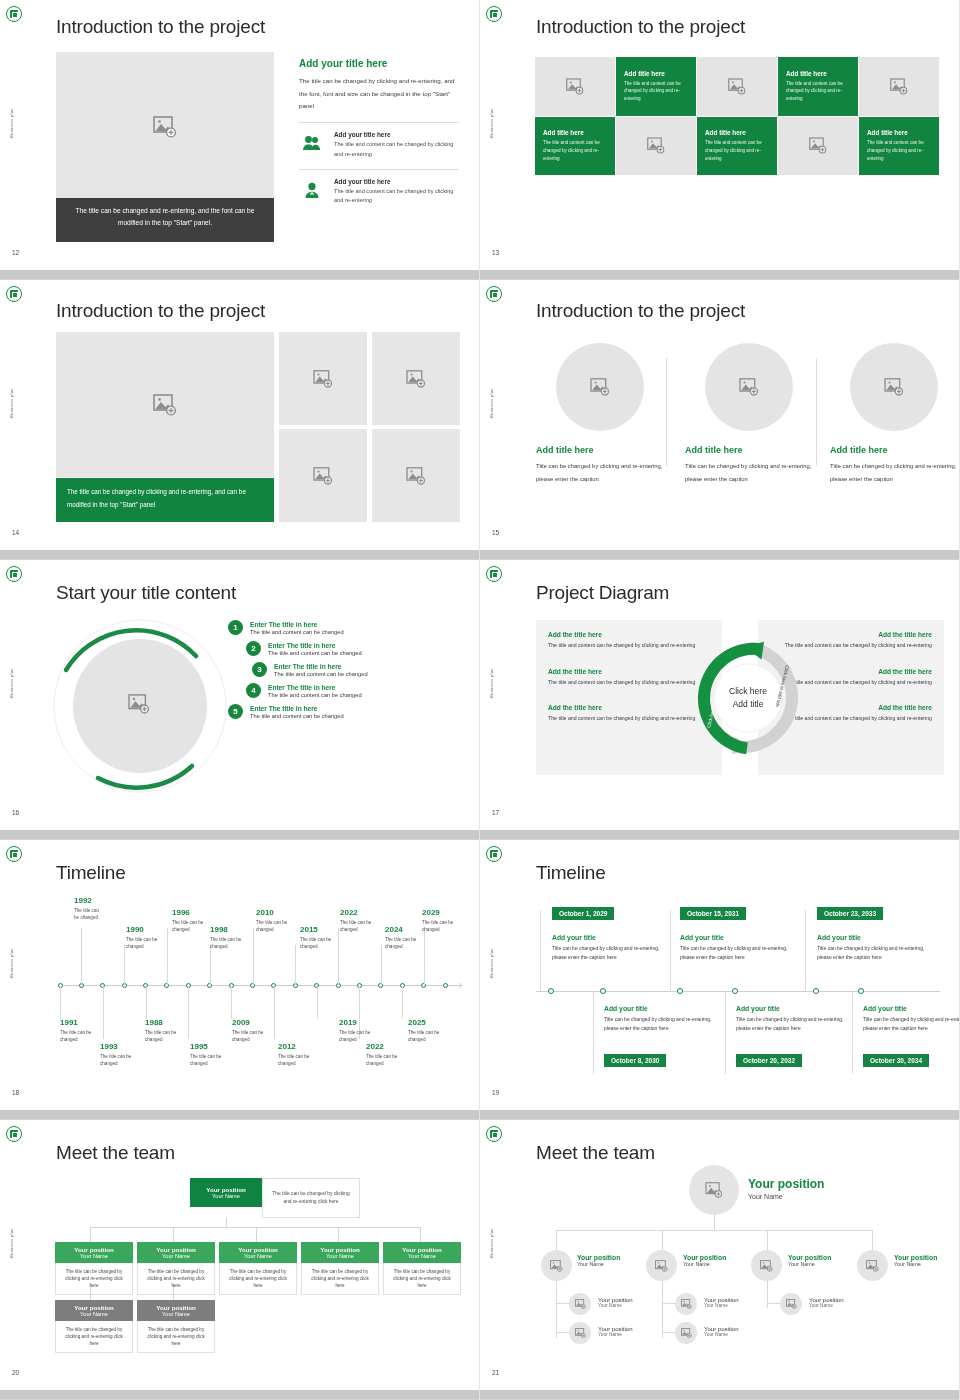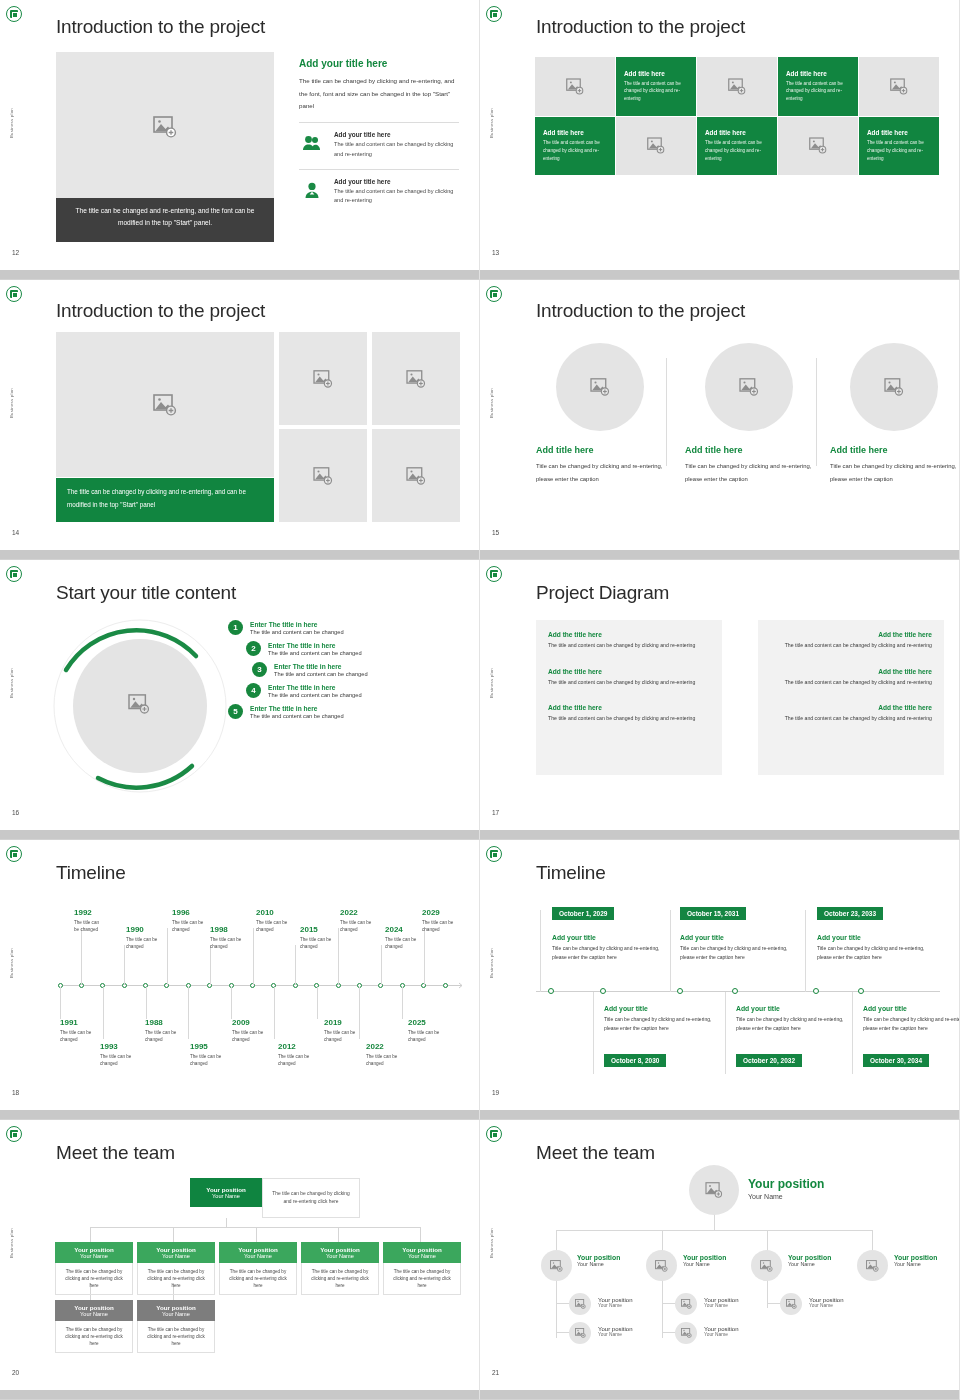--- a/index.html
+++ b/index.html
@@ -528,20 +528,36 @@
         <div class="s17-blk" style="padding-top:17px">
             <div class="s17-h">Add the title here</div>
             <div class="s17-p">The title and content can be changed by clicking and re-entering</div>
           </div>
         <div class="s17-blk" style="padding-top:17px">
             <div class="s17-h">Add the title here</div>
             <div class="s17-p">The title and content can be changed by clicking and re-entering</div>
           </div>
       </div>
 
+      <div class="s17-center">
+        <svg width="136" height="155" viewBox="0 0 136 155">
+          <g transform="translate(68,78)">
+            <path d="M -6 -56 A 56 56 0 0 1 -6 56 L -6 44 A 44 44 0 0 0 -6 -44 Z" fill="#d2d2d2" transform="rotate(8)"></path>
+            <path d="M 4 52 L 22 44 L 4 34 Z" fill="#d2d2d2" transform="rotate(8) translate(-12,6)"></path>
+            <path d="M 6 -56 A 56 56 0 0 0 6 56 L 6 44 A 44 44 0 0 1 6 -44 Z" fill="#149040" transform="rotate(8)"></path>
+            <path d="M -4 -52 L -22 -44 L -4 -34 Z" fill="#149040" transform="rotate(8) translate(12,-6) scale(1,1)"></path>
+            <circle r="34" fill="#fff"></circle>
+            <circle r="34" fill="none" stroke="#f0f0f0" stroke-width="1"></circle>
+          </g>
+          <text x="68" y="74" text-anchor="middle" font-size="8.5" fill="#2b2b2b" font-family="Liberation Sans, sans-serif">Click here</text>
+          <text x="68" y="87" text-anchor="middle" font-size="8.5" fill="#2b2b2b" font-family="Liberation Sans, sans-serif">Add title</text>
+          <text font-size="4.6" fill="#ffffff" font-family="Liberation Sans, sans-serif" transform="translate(30,108) rotate(-76)">Click here to add title</text>
+          <text font-size="4.6" fill="#3a3a3a" font-family="Liberation Sans, sans-serif" transform="translate(106,45) rotate(104)">Click here to add title</text>
+        </svg>
+      </div>
       <div class="pagenum">17</div>
     </div>
     <div class="stripe"></div>
   </div>
 
   <div class="slide">
     <div class="slide-inner">
       <div class="logo">
           <div class="sq"></div>
         </div>
@@ -588,21 +604,21 @@
           <div class="s18-stem" style="left: 102.778px; top: 147px; height: 52px;"></div>
           <div class="s18-stem" style="left: 145.556px; top: 147px; height: 32px;"></div>
           <div class="s18-stem" style="left: 188.333px; top: 147px; height: 52px;"></div>
           <div class="s18-stem" style="left: 231.111px; top: 147px; height: 32px;"></div>
           <div class="s18-stem" style="left: 273.889px; top: 147px; height: 52px;"></div>
           <div class="s18-stem" style="left: 316.667px; top: 147px; height: 32px;"></div>
           <div class="s18-stem" style="left: 359.444px; top: 147px; height: 52px;"></div>
           <div class="s18-stem" style="left: 402.222px; top: 147px; height: 32px;"></div>
         </div>
 
-      <div class="s18-ev" style="left:74px;top:68px">
+      <div class="s18-ev" style="left:74px;top:56px">
           <div class="s18-y">1992</div>
           <div class="s18-t" style="width:26px">The title can be changed</div>
         </div>
       <div class="s18-ev" style="left:126px;top:85px">
           <div class="s18-y">1990</div>
           <div class="s18-t" style="width:36px">The title can be changed</div>
         </div>
       <div class="s18-ev" style="left:172px;top:68px">
           <div class="s18-y">1996</div>
           <div class="s18-t" style="width:36px">The title can be changed</div>
@@ -649,21 +665,21 @@
           <div class="s18-t" style="width:36px">The title can be changed</div>
         </div>
       <div class="s18-ev" style="left:232px;top:178px">
           <div class="s18-y">2009</div>
           <div class="s18-t" style="width:36px">The title can be changed</div>
         </div>
       <div class="s18-ev" style="left:278px;top:202px">
           <div class="s18-y">2012</div>
           <div class="s18-t" style="width:36px">The title can be changed</div>
         </div>
-      <div class="s18-ev" style="left:324px;top:178px">
+      <div class="s18-ev" style="left:339px;top:178px">
           <div class="s18-y">2019</div>
           <div class="s18-t" style="width:36px">The title can be changed</div>
         </div>
       <div class="s18-ev" style="left:366px;top:202px">
           <div class="s18-y">2022</div>
           <div class="s18-t" style="width:36px">The title can be changed</div>
         </div>
       <div class="s18-ev" style="left:408px;top:178px">
           <div class="s18-y">2025</div>
           <div class="s18-t" style="width:36px">The title can be changed</div>

